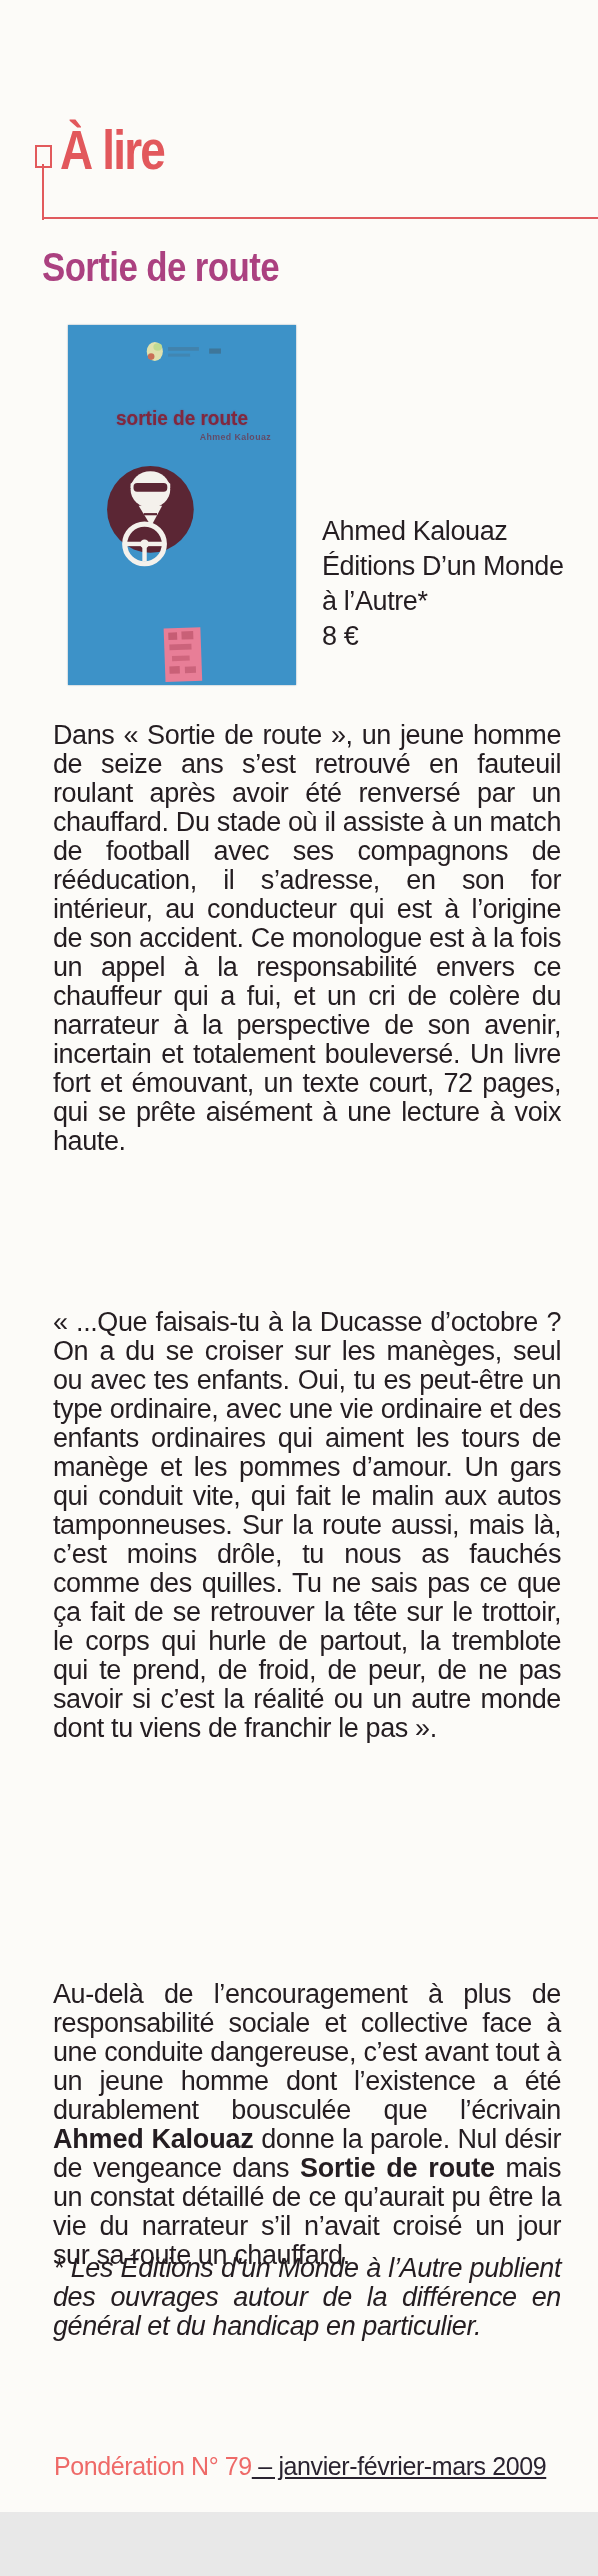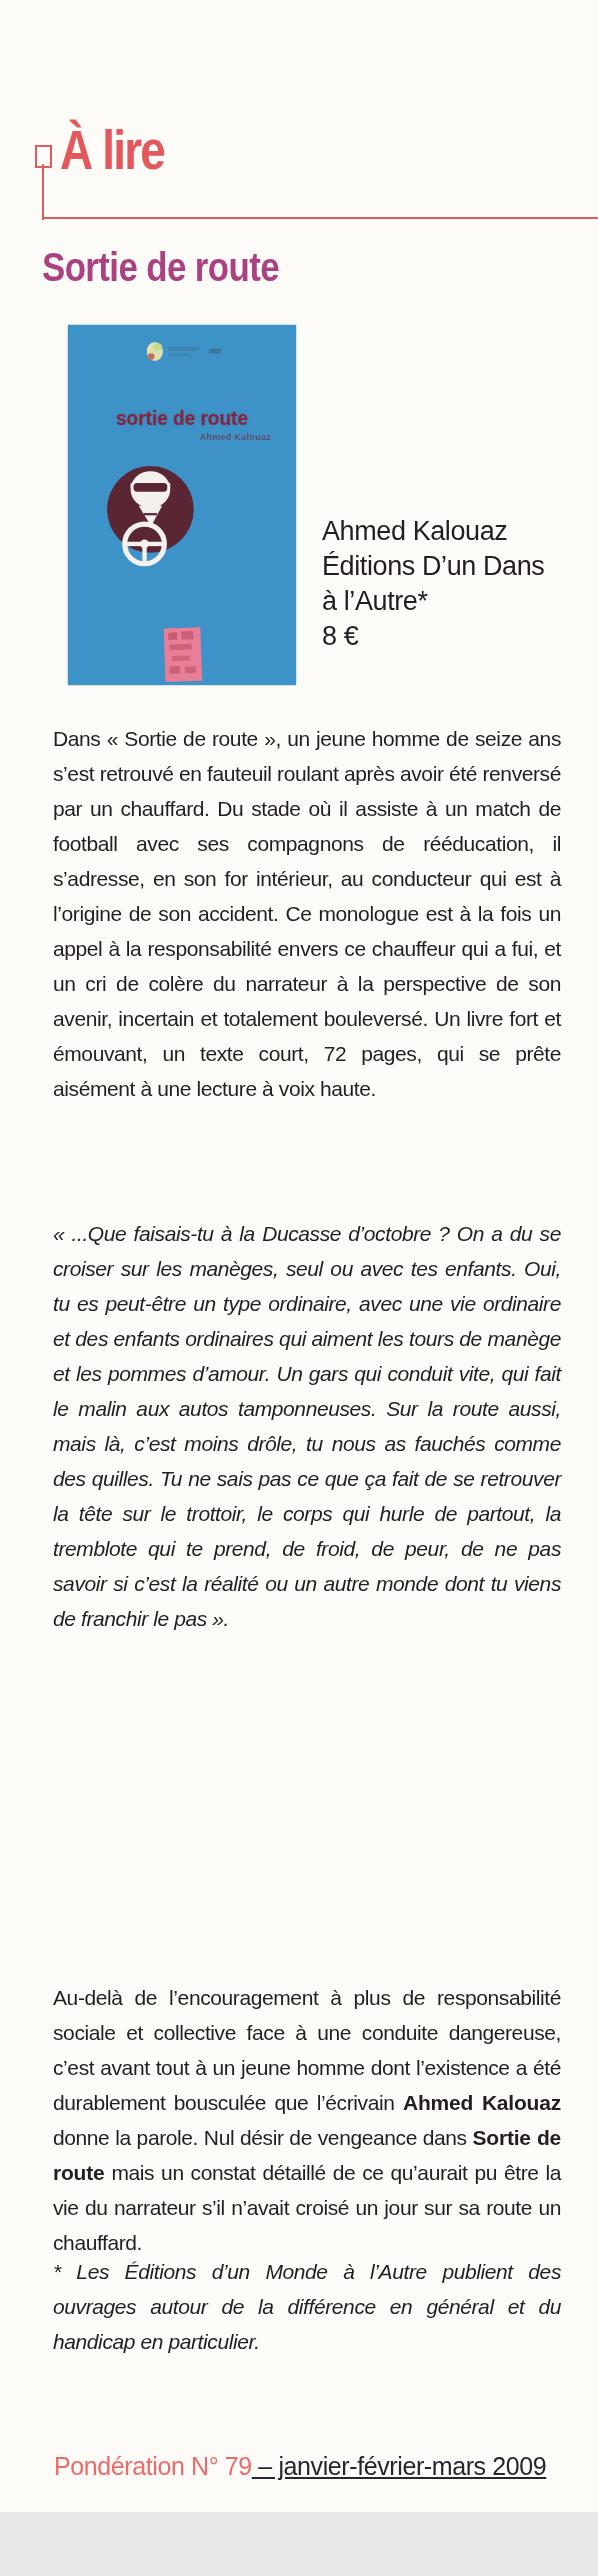--- a/index.html
+++ b/index.html
@@ -61,25 +61,25 @@
     opacity:.8;letter-spacing:0.4px;
   }
   
   .book-details{
     position:absolute;left:322px;top:514px;width:253px;
     font-size:27px;line-height:35px;letter-spacing:-0.4px;
   }
   
   .body-block{
     position:absolute;left:53px;width:508px;
-    font-size:21px;line-height:35px;letter-spacing:-0.4px;
+    font-size:27px;line-height:29px;letter-spacing:-0.4px;
     text-align:justify;
   }
   .para1{top:721px;}
-  .quote{top:1216px;font-style:italic;}
+  .quote{top:1308px;}
   .para3{top:1980px;}
   .footnote{top:2254px;font-style:italic;}
   .body-block b{font-weight:700;letter-spacing:-0.2px;}
   
   .page-footer{
     position:absolute;left:54px;top:2452px;
     font-size:25px;line-height:29px;letter-spacing:-0.4px;
     white-space:nowrap;
   }
   .footer-mag{color:#ee6a68;}
@@ -135,21 +135,21 @@
         <rect x="6" y="52" width="14" height="10" fill="#a94258" opacity=".5"></rect>
         <rect x="27" y="53" width="15" height="9" fill="#a94258" opacity=".45"></rect>
       </g>
     </svg>
     <div class="cover-title">sortie de route</div>
     <div class="cover-author">Ahmed Kalouaz</div>
   </div>
 
   <div class="book-details">
     <div>Ahmed Kalouaz</div>
-    <div>Éditions D’un Dans</div>
+    <div>Éditions D’un Monde</div>
     <div>à l’Autre*</div>
     <div>8 €</div>
   </div>
 
   <div class="body-block para1">Dans « Sortie de route », un jeune homme de seize ans s’est retrouvé en fauteuil roulant après avoir été renversé par un chauffard. Du stade où il assiste à un match de football avec ses compagnons de rééducation, il s’adresse, en son for intérieur, au conducteur qui est à l’origine de son accident. Ce monologue est à la fois un appel à la responsabilité envers ce chauffeur qui a fui, et un cri de colère du narrateur à la perspective de son avenir, incertain et totalement bouleversé. Un livre fort et émouvant, un texte court, 72 pages, qui se prête aisément à une lecture à voix haute.</div>
 
   <div class="body-block quote">« ...Que faisais-tu à la Ducasse d’octobre ? On a du se croiser sur les manèges, seul ou avec tes enfants. Oui, tu es peut-être un type ordinaire, avec une vie ordinaire et des enfants ordinaires qui aiment les tours de manège et les pommes d’amour. Un gars qui conduit vite, qui fait le malin aux autos tamponneuses. Sur la route aussi, mais là, c’est moins drôle, tu nous as fauchés comme des quilles. Tu ne sais pas ce que ça fait de se retrouver la tête sur le trottoir, le corps qui hurle de partout, la tremblote qui te prend, de froid, de peur, de ne pas savoir si c’est la réalité ou un autre monde dont tu viens de franchir le pas ».</div>
 
   <div class="body-block para3"><span>Au-delà de l’encouragement à plus de responsabilité sociale et collective face à une conduite dangereuse, c’est avant tout à un jeune homme dont l’existence a été durablement bousculée que l’écrivain </span><b>Ahmed Kalouaz</b><span> donne la parole. Nul désir de vengeance dans </span><b>Sortie de route</b><span> mais un constat détaillé de ce qu’aurait pu être la vie du narrateur s’il n’avait croisé un jour sur sa route un chauffard.</span></div>
 

